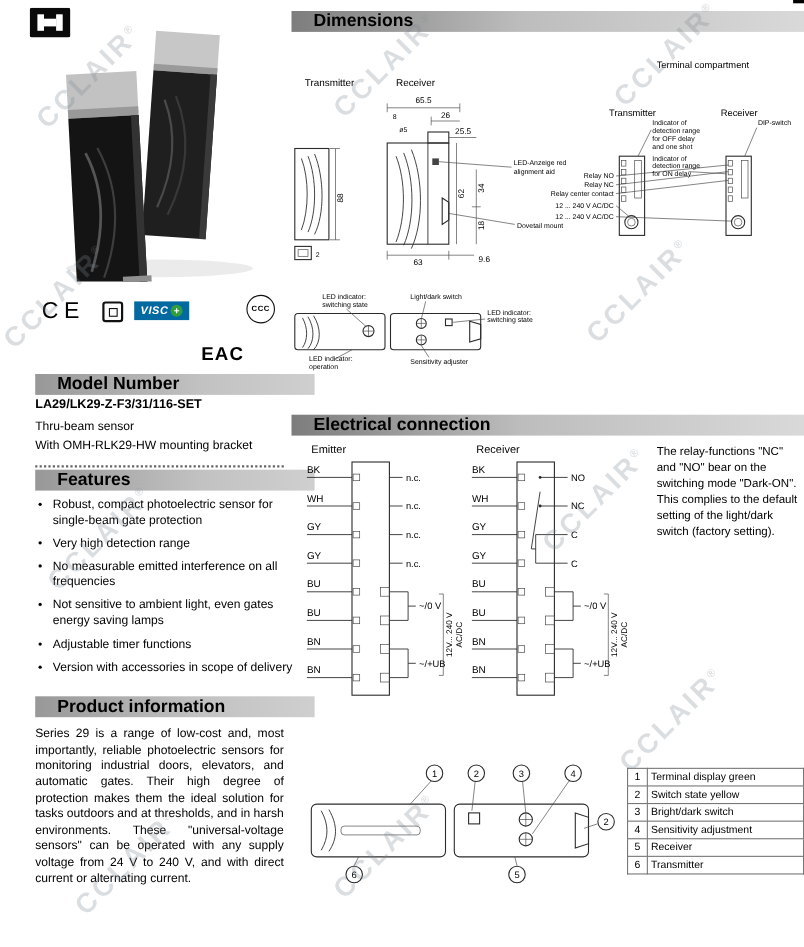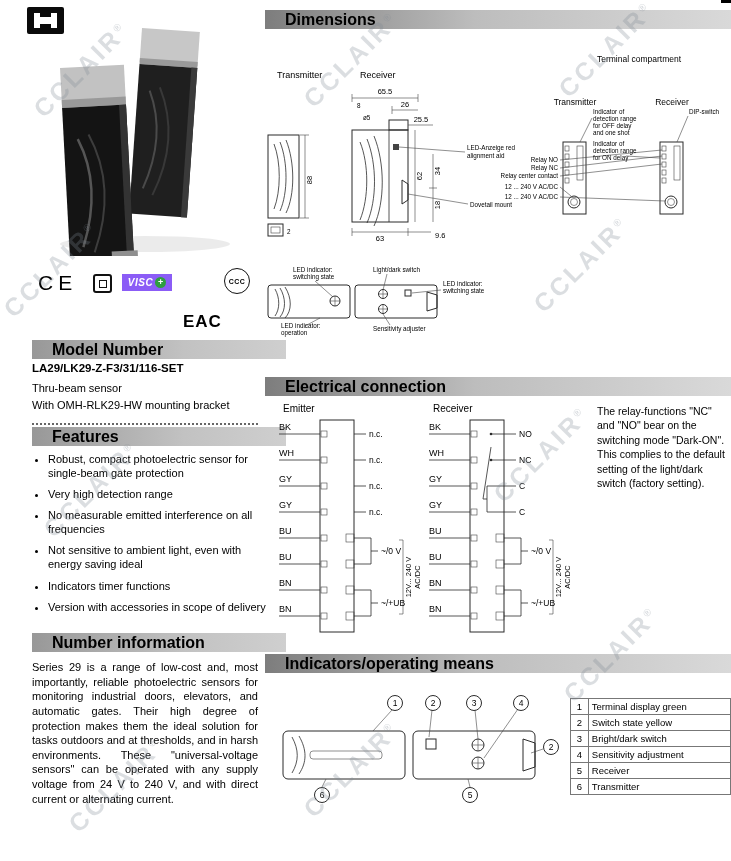--- a/index.html
+++ b/index.html
@@ -19,21 +19,21 @@
             font-size:11px;line-height:1.28;}
   .features li{margin-bottom:7px;}
   .prod-text{position:absolute;left:32px;top:660px;width:226px;font-size:11px;
              line-height:1.33;text-align:justify;}
   .dotted-sep{position:absolute;border-top:2px dotted #666;}
   
   .cert-ce{position:absolute;left:38px;top:271px;font-size:21px;letter-spacing:5px;}
   .cert-square{position:absolute;left:93px;top:274px;width:15px;height:15px;
                border:2px solid #111;border-radius:3px;display:flex;align-items:center;justify-content:center;}
   .cert-square .inner{width:6px;height:6px;border:1.5px solid #111;}
-  .cert-visco{position:absolute;left:122px;top:274px;width:50px;height:17px;background:#8b5cf6;
+  .cert-visco{position:absolute;left:122px;top:274px;width:50px;height:17px;background:#0369a1;
               display:flex;align-items:center;justify-content:center;gap:2px;}
   .cert-visco .vtxt{color:#fff;font-size:10px;font-weight:bold;font-style:italic;letter-spacing:.5px;}
   .cert-visco .vplus{width:11px;height:11px;border-radius:50%;background:#2e9e3f;color:#fff;
                      font-size:9px;line-height:11px;text-align:center;font-weight:bold;}
   .cert-eac{position:absolute;left:183px;top:273px;font-size:17px;font-weight:bold;letter-spacing:1px;margin-top:39px;}
   .cert-ccc{position:absolute;left:224px;top:268px;width:24px;height:24px;border:1.6px solid #111;
             border-radius:50%;display:flex;align-items:center;justify-content:center;
             font-size:7px;font-weight:bold;letter-spacing:.5px;}
   
   .elec-note{position:absolute;left:597px;top:404px;width:132px;font-size:10.5px;line-height:1.38;}
@@ -108,26 +108,26 @@
   <div class="model-code">LA29/LK29-Z-F3/31/116-SET</div>
   <div class="model-line" style="top:382px">Thru-beam sensor</div>
   <div class="model-line" style="top:399px">With OMH-RLK29-HW mounting bracket</div>
 
   <div class="dotted-sep" style="left:32px;top:423px;width:226px"></div>
   <div class="bar bar-left" style="left:32px;top:427px">Features</div>
   <ul class="features">
     <li>Robust, compact photoelectric sensor for single-beam gate protection</li>
     <li>Very high detection range</li>
     <li>No measurable emitted interference on all frequencies</li>
-    <li>Not sensitive to ambient light, even with energy saving ideal</li>
-    <li>Indicators timer functions</li>
+    <li>Not sensitive to ambient light, even gates energy saving lamps</li>
+    <li>Adjustable timer functions</li>
     <li>Version with accessories in scope of delivery</li>
   </ul>
 
-  <div class="bar bar-left" style="left:32px;top:633px">Number information</div>
+  <div class="bar bar-left" style="left:32px;top:633px">Product information</div>
   <div class="prod-text">Series 29 is a range of low-cost and, most importantly, reliable photoelectric sensors for monitoring industrial doors, elevators, and automatic gates. Their high degree of protection makes them the ideal solution for tasks outdoors and at thresholds, and in harsh environments. These "universal-voltage sensors" can be operated with any supply voltage from 24 V to 240 V, and with direct current or alternating current.</div>
 
   <div class="bar bar-right" style="left:265px;top:10px">Dimensions</div>
 
   <svg class="abs" style="left:265px;top:32px" width="466" height="305" viewBox="0 0 466 305">
 
     <text class="t9" x="12" y="46">Transmitter</text>
     <text class="t9" x="95" y="46">Receiver</text>
     <text class="t8 tm" x="374" y="30">Terminal compartment</text>
 
@@ -390,21 +390,20 @@
     <text class="t8" x="254" y="89">C</text>
     <text class="t8" x="254" y="115">C</text>
     <text class="t8" x="266" y="154">~/0 V</text>
     <text class="t8" x="266" y="206">~/+UB</text>
     <text class="t7 tm" x="296" y="177" transform="rotate(-90 296 177)">12V... 240 V</text>
     <text class="t7 tm" x="305" y="177" transform="rotate(-90 305 177)">AC/DC</text>
   </svg>
 
   <div class="elec-note">The relay-functions "NC" and "NO" bear on the switching mode "Dark-ON". This complies to the default setting of the light/dark switch (factory setting).</div>
 
-  <div class="bar bar-right" style="left:265px;top:654px">Indicators/operating means</div>
 
   <svg class="abs" style="left:268px;top:683px" width="300" height="135" viewBox="0 0 300 135">
     <g>
       <rect class="s" x="15" y="48" width="122" height="48" rx="5"></rect>
       <path class="s8" d="M24,54 c7,13 7,24 0,36"></path>
       <path class="s8" d="M31,53 c8,14 8,26 0,38"></path>
       <rect class="sd" x="42" y="68" width="72" height="8" rx="3"></rect>
       <rect class="s" x="145" y="48" width="122" height="48" rx="5"></rect>
       <rect class="s" x="158" y="56" width="10" height="10"></rect>
       <circle class="s" cx="210" cy="62" r="6"></circle>

